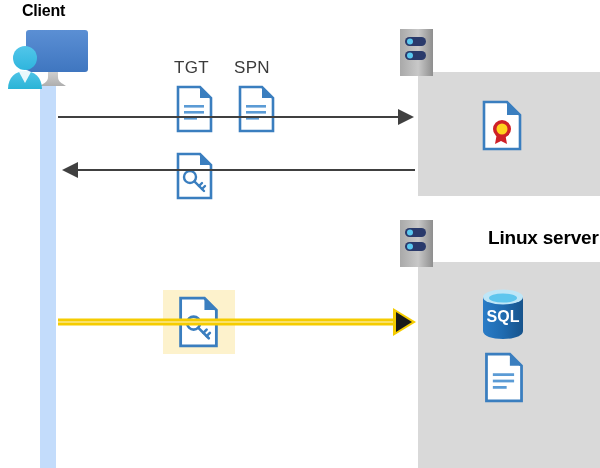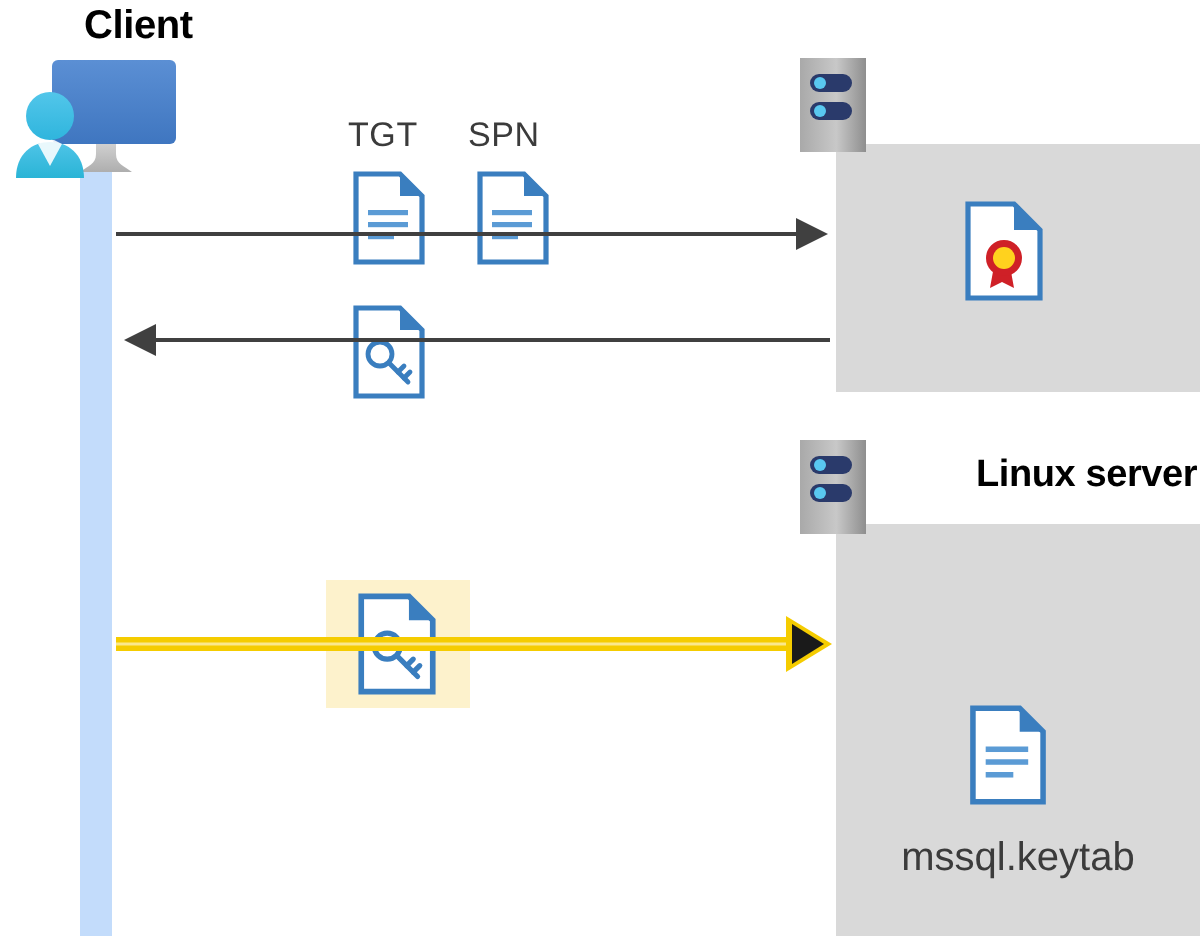--- a/index.html
+++ b/index.html
@@ -21,22 +21,21 @@
 
   
   .title {
     font-weight: bold;
     color: #000000;
     line-height: 1.12;
     letter-spacing: -0.2px;
   }
   #client-title {
     left: 22px; top: 2px;
-    font-size: 20px;
-    margin-left: 20px;
+    font-size: 16px;
   }
   #dc-title {
     left: 448px; top: 3px;
     font-size: 19px;
     width: 150px;
   }
   #linux-title {
     left: 448px; top: 227px;
     font-size: 19px;
     width: 152px;
@@ -228,32 +227,46 @@
   <div class="abs" id="cert-icon">
     <svg width="40" height="51" viewBox="0 0 40 51">
       <path d="M2 2 h23 l13 13 v34 h-36 z" fill="#ffffff" stroke="#3a7ebf" stroke-width="2.6"></path>
       <path d="M25 2 l13 13 h-13 z" fill="#3a7ebf"></path>
       <path d="M15 33 l-2 11 l6 -3 l6 3 l-2 -11 z" fill="#cf2027"></path>
       <circle cx="20" cy="29" r="9" fill="#cf2027"></circle>
       <circle cx="20" cy="29" r="5.5" fill="#ffd21e"></circle>
     </svg>
   </div>
 
+  <div class="abs" id="sql-icon">
+    <svg width="46" height="52" viewBox="0 0 46 52">
+      <defs>
+        <linearGradient id="sqlBody" x1="0" y1="0" x2="1" y2="0">
+          <stop offset="0%" stop-color="#2a7cc7"></stop>
+          <stop offset="50%" stop-color="#1f6bb0"></stop>
+          <stop offset="100%" stop-color="#17538b"></stop>
+        </linearGradient>
+      </defs>
+      <path d="M3 9 v34 c0,5 9,8 20,8 c11,0 20,-3 20,-8 v-34 z" fill="url(#sqlBody)"></path>
+      <ellipse cx="23" cy="9" rx="20" ry="7.5" fill="#bfe6f7"></ellipse>
+      <ellipse cx="23" cy="10" rx="14" ry="4.6" fill="#5fc6ee"></ellipse>
+      <text x="23" y="34" font-family="'Liberation Sans', sans-serif" font-size="16" font-weight="bold" fill="#ffffff" text-anchor="middle">SQL</text>
+    </svg>
+  </div>
 
   <div class="abs" id="keytab-doc">
     <svg width="40" height="51" viewBox="0 0 37 48">
       <path d="M2 2 h22 l11 11 v33 h-33 z" fill="#ffffff" stroke="#3a7ebf" stroke-width="2.6"></path>
       <path d="M24 2 l11 11 h-11 z" fill="#3a7ebf"></path>
       <rect x="8" y="20" width="20" height="2.6" fill="#5b9bd5"></rect>
       <rect x="8" y="26" width="20" height="2.6" fill="#5b9bd5"></rect>
       <rect x="8" y="32" width="13" height="2.6" fill="#5b9bd5"></rect>
     </svg>
   </div>
 
-  <div class="abs" id="keytab-label">mssql.keytab</div>
 
   <svg class="abs" id="arrow-layer" width="600" height="468" viewBox="0 0 600 468">
 
     <g>
       <line x1="58" y1="117" x2="398" y2="117" stroke="#404040" stroke-width="2"></line>
       <path d="M398 109 l16 8 l-16 8 z" fill="#404040"></path>
     </g>
 
     <g>
       <line x1="415" y1="170" x2="78" y2="170" stroke="#404040" stroke-width="2"></line>

